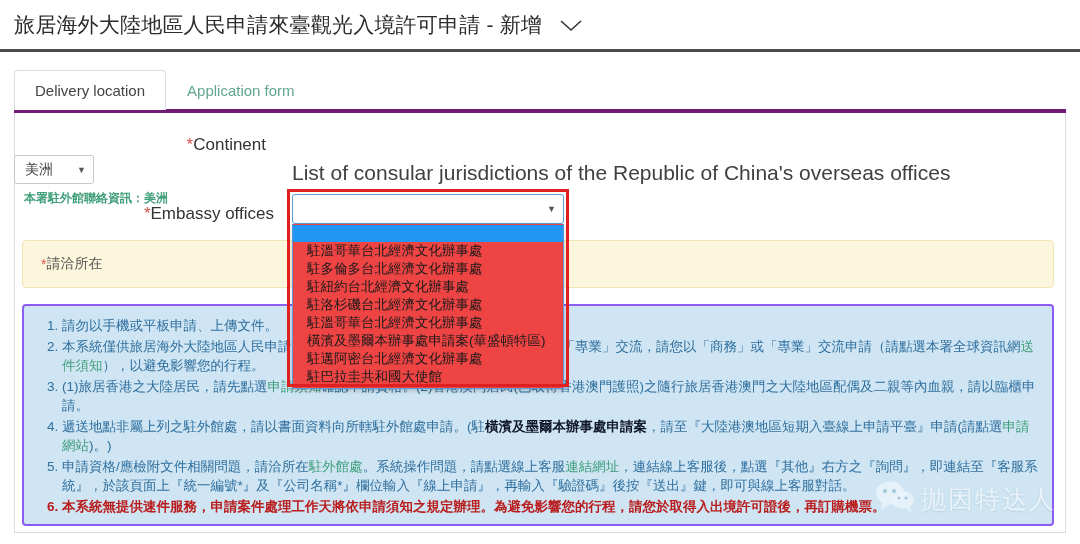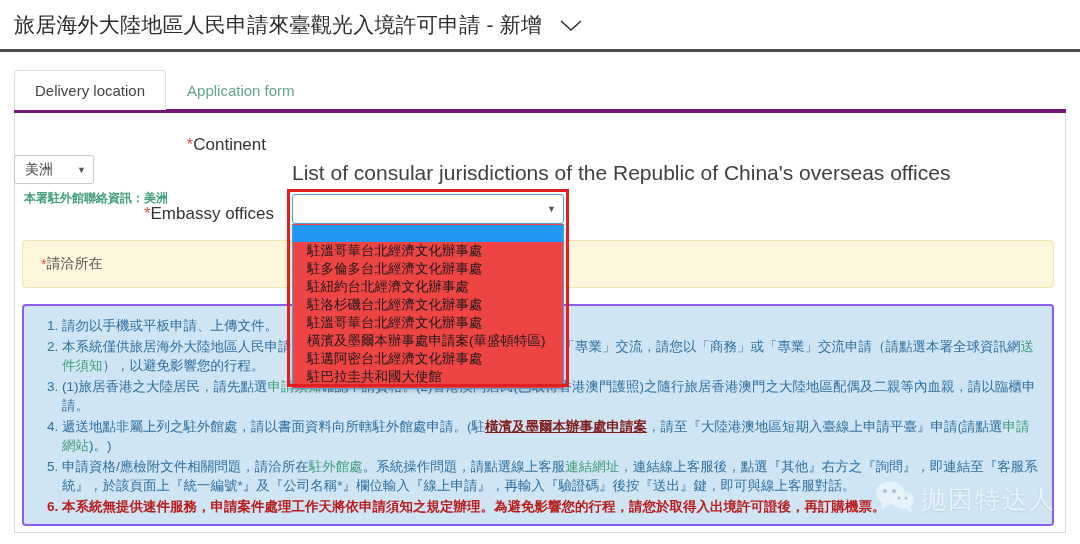--- a/index.html
+++ b/index.html
@@ -235,21 +235,21 @@
     font-size: 13.5px;
     line-height: 19.5px;
     color: #2f6f9e;
     margin-bottom: 1px;
   }
   #notes-list > li.red-note {
     color: #b91c1c;
     font-weight: bold;
   }
   .lk { color: #3f9e7a; }
-  .rd { color: #7f1d1d; font-weight: bold; text-decoration: underline; }
+  .rd { color: #0f172a; font-weight: bold; }
 
   
   #watermark {
     position: absolute;
     right: 24px;
     bottom: 26px;
     display: flex;
     align-items: center;
     opacity: 0.55;
     z-index: 80;

